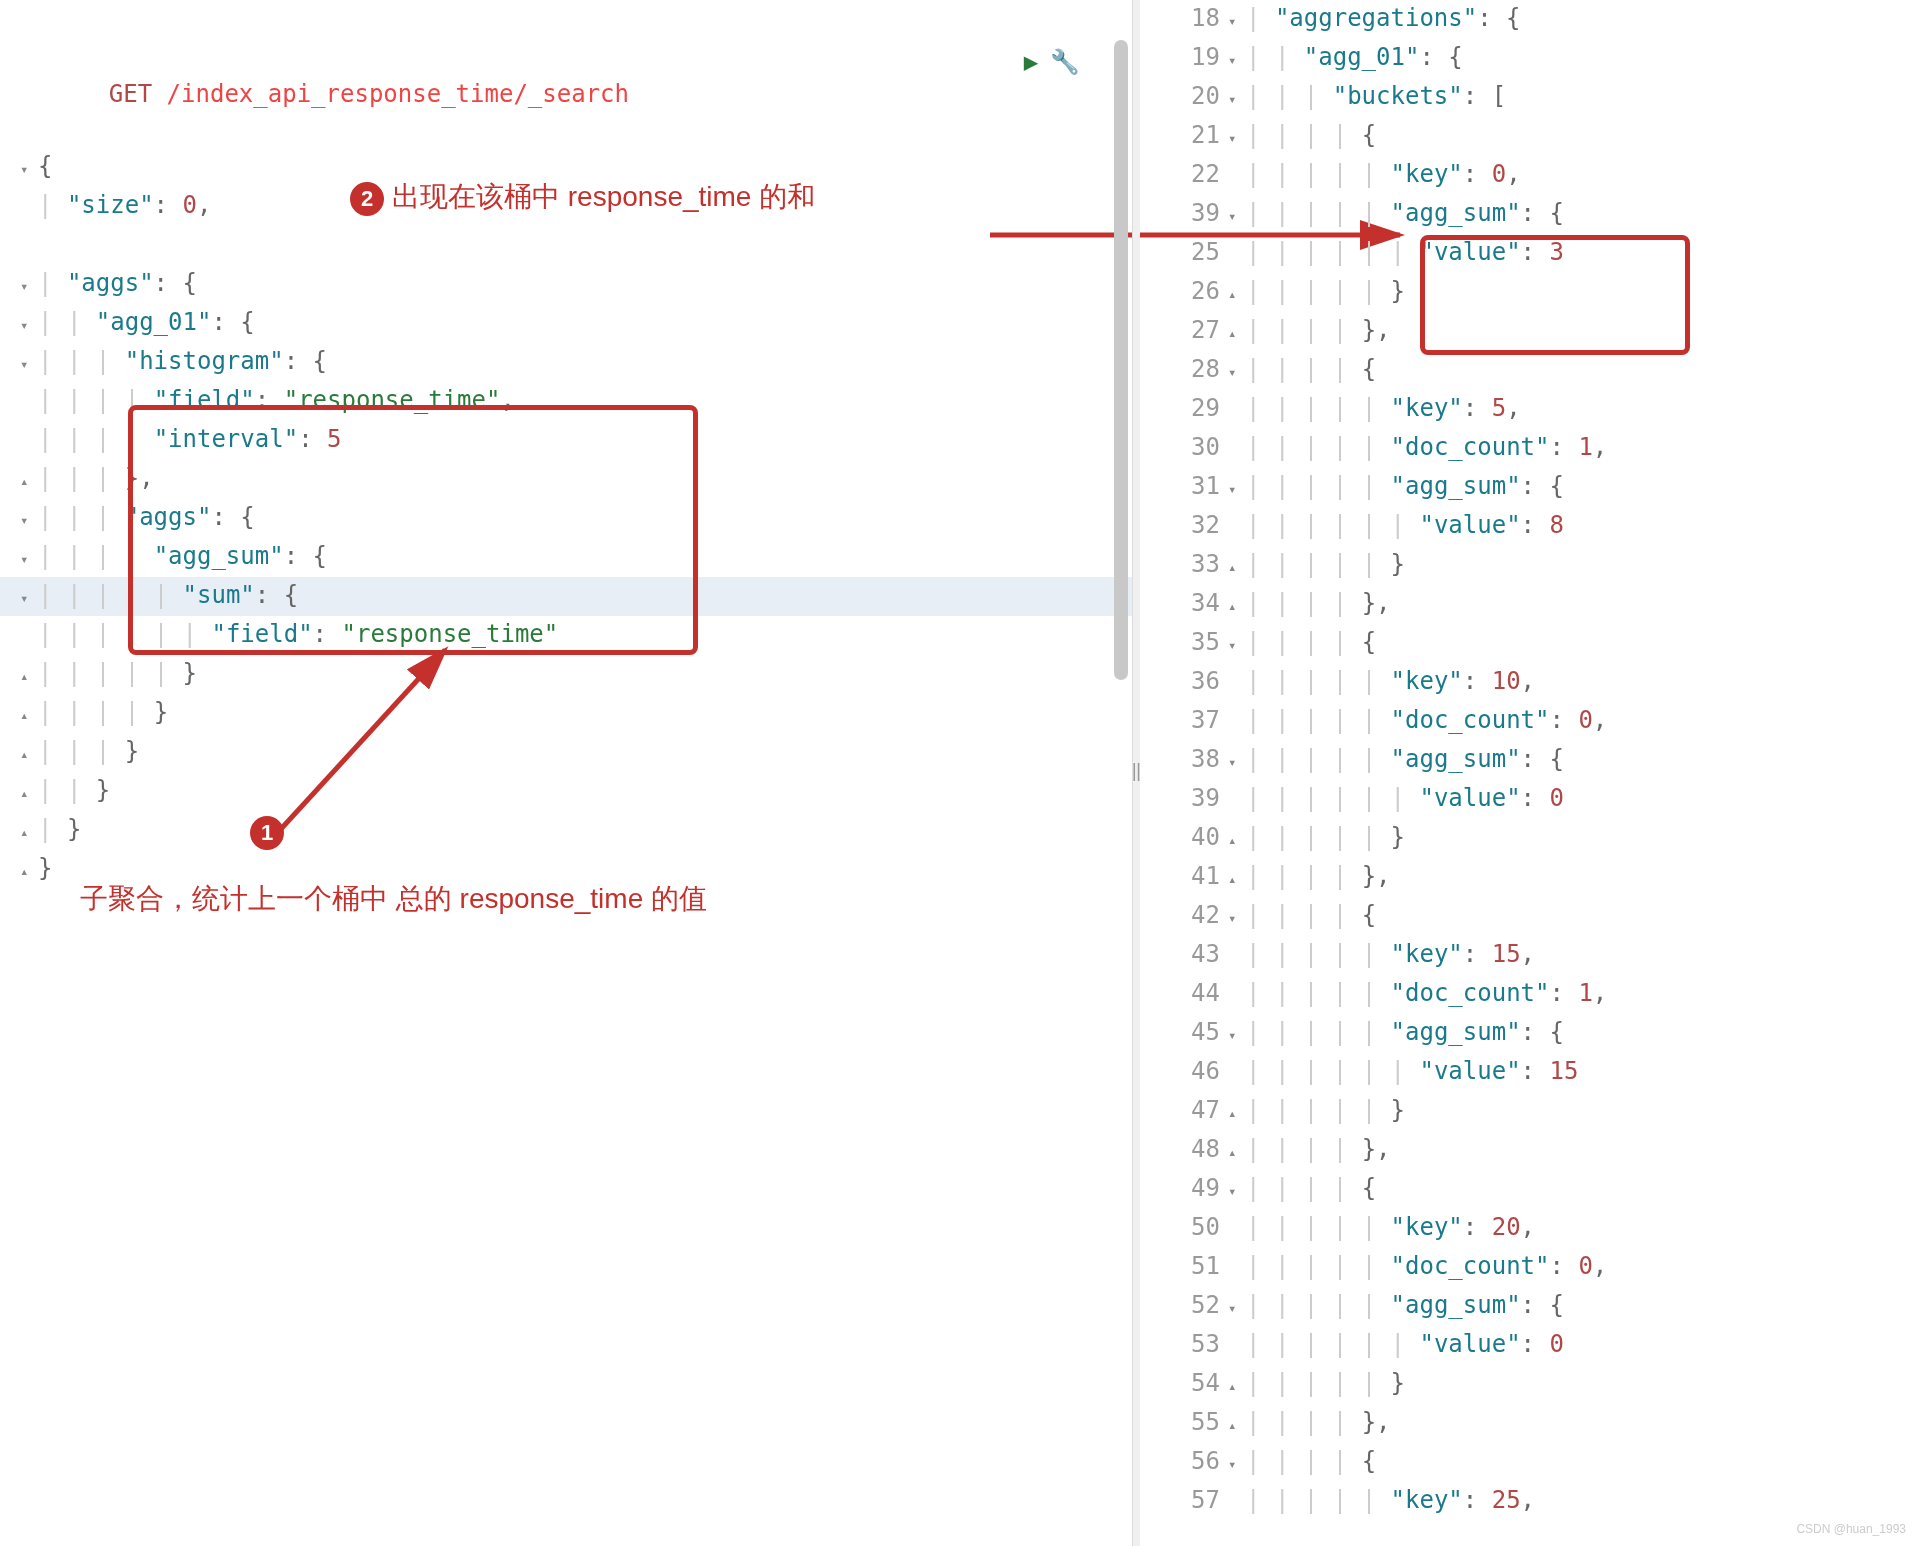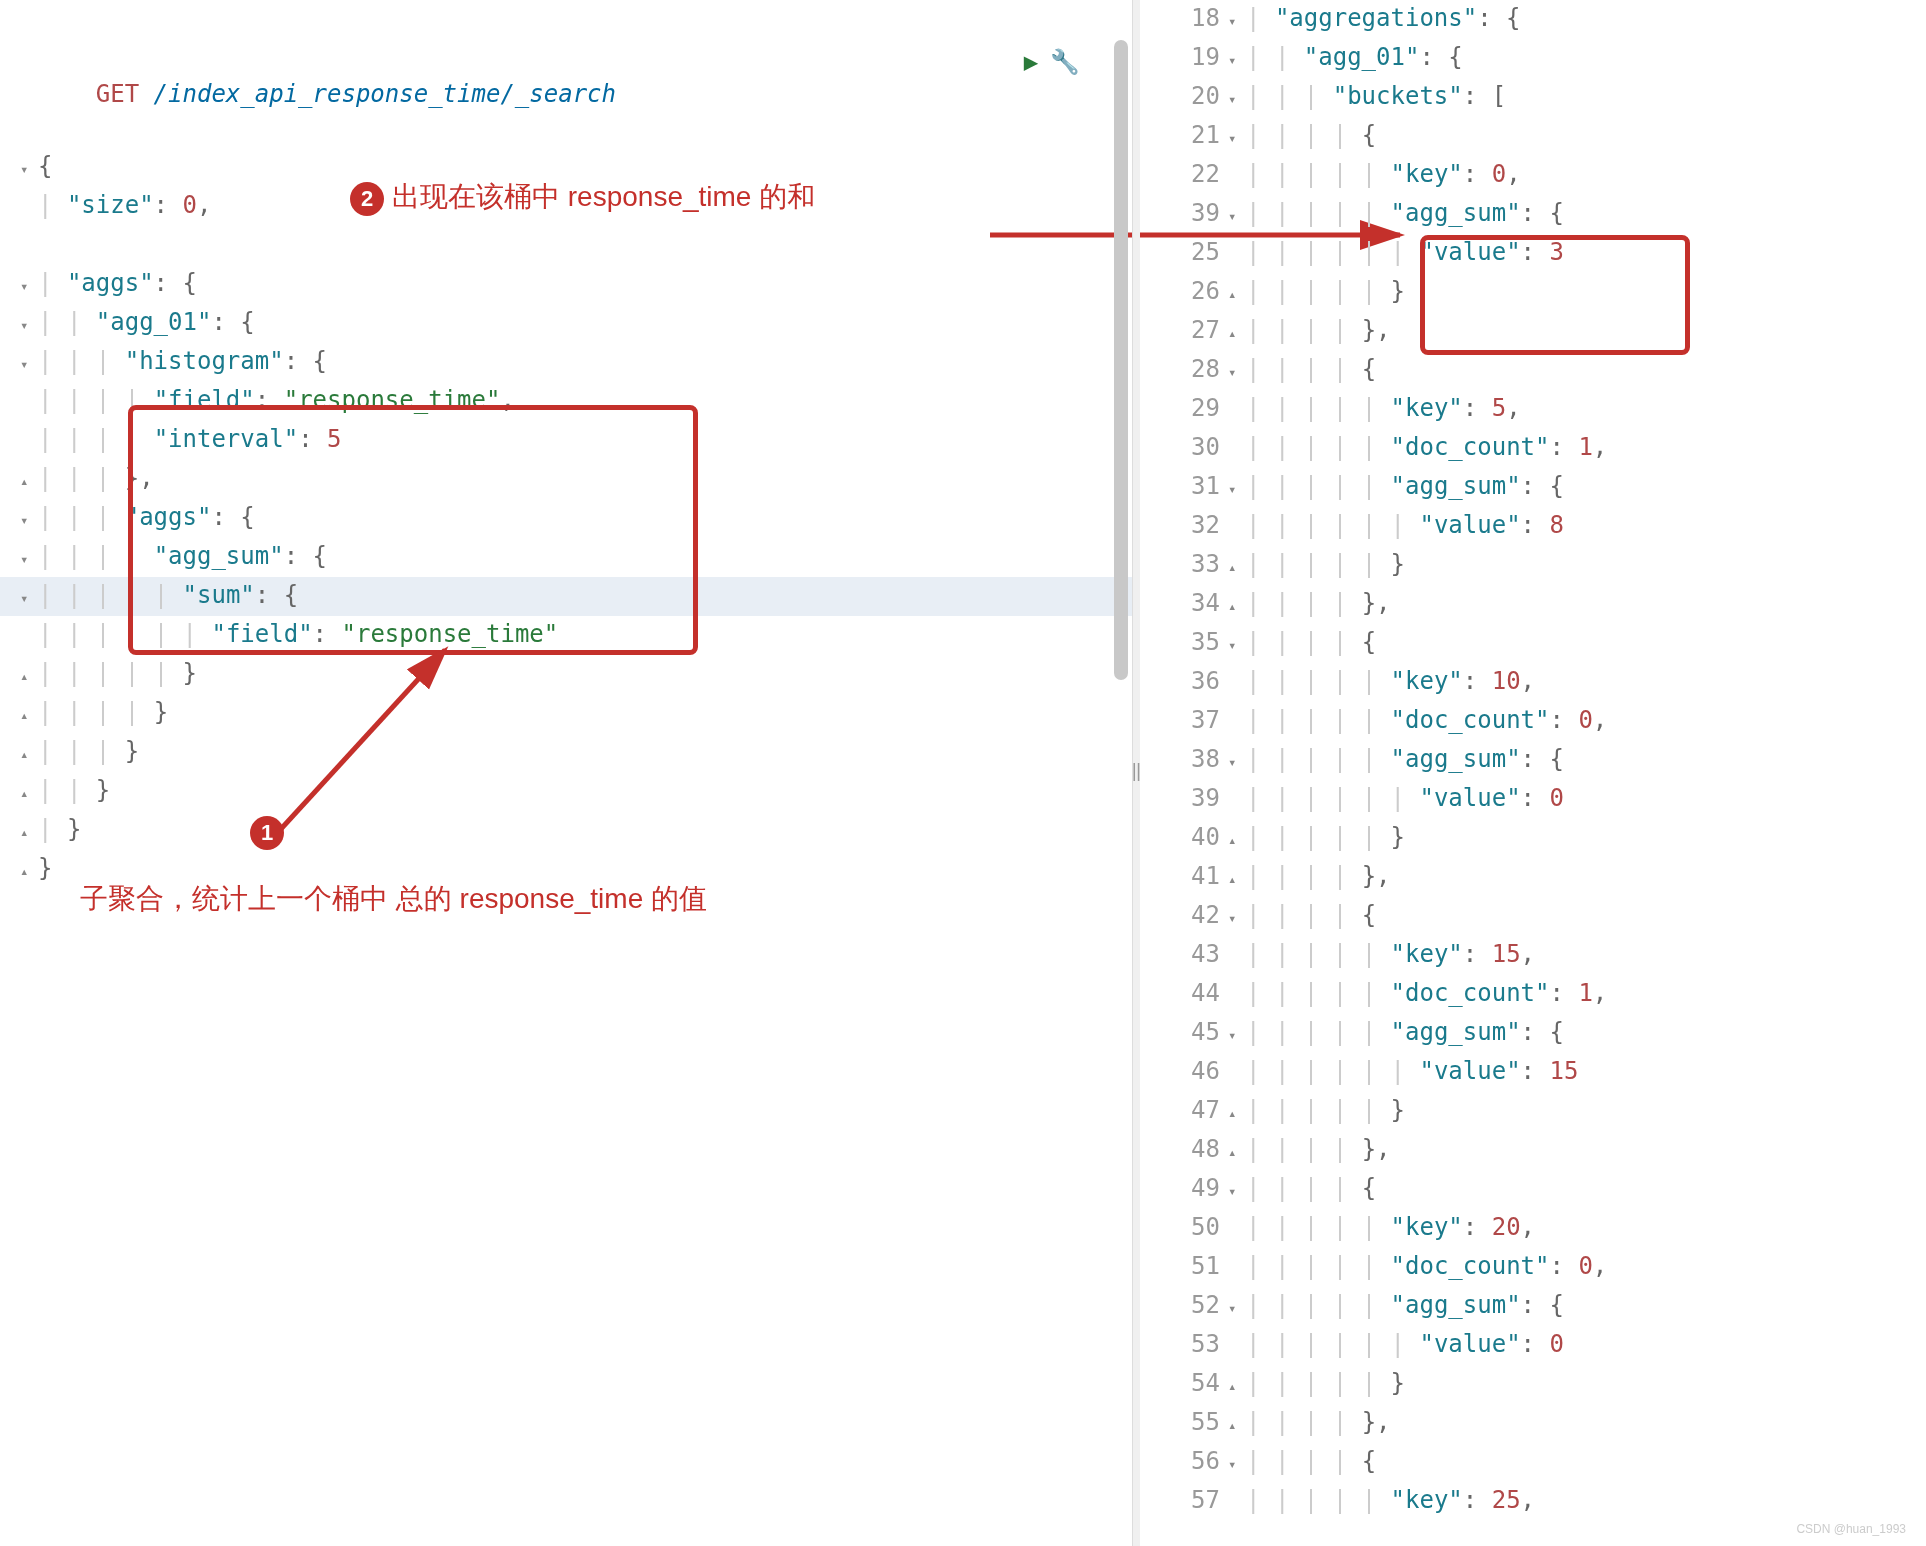--- a/index.html
+++ b/index.html
@@ -36,22 +36,22 @@
       color: #999;
       font-size: 24px;
       margin-right: 8px;
     }
     .fold-icon {
       display: inline-block;
       width: 18px;
       color: #888;
       font-size: 14px;
     }
-    .method { color: #b04848; font-weight: 500; }
-    .url { color: #0369a1; font-style: italic; }
+    .method { color: #b04848; font-weight: 500; margin-left: 13px; }
+    .url { color: #ef4444; }
     .key { color: #1a7a8c; }
     .value-str { color: #2a7a3a; }
     .number { color: #b04848; }
     .punct { color: #666; }
     .guide { color: #ccc; }
     
     .action-icons {
       position: absolute;
       right: 60px;
       top: 48px;

